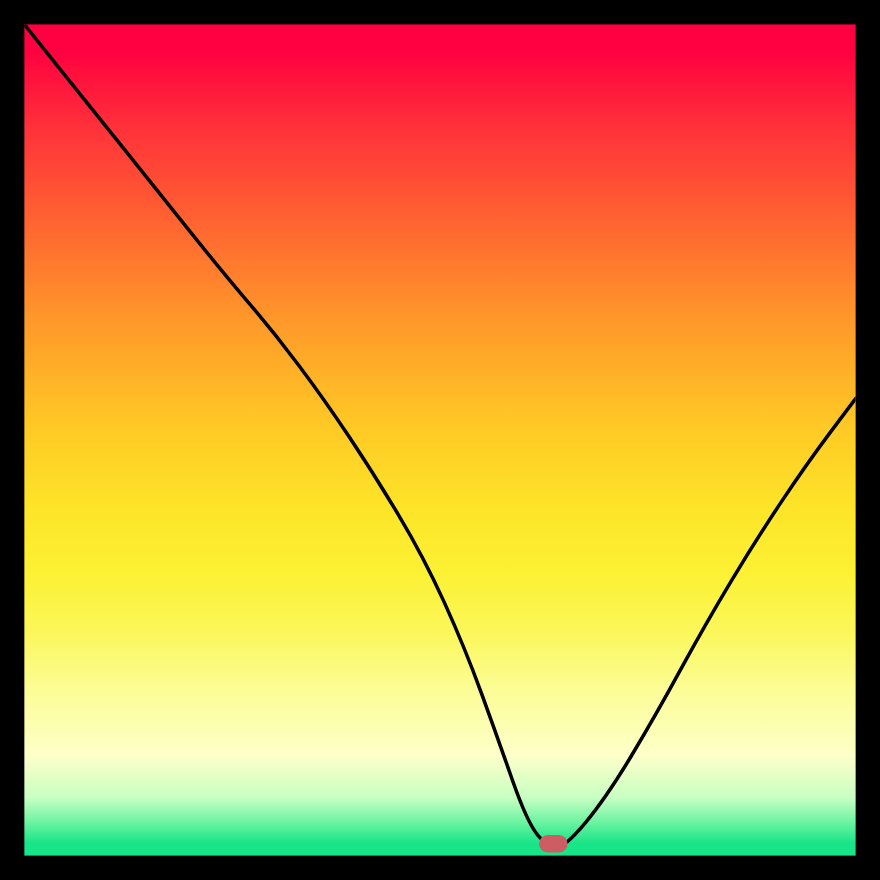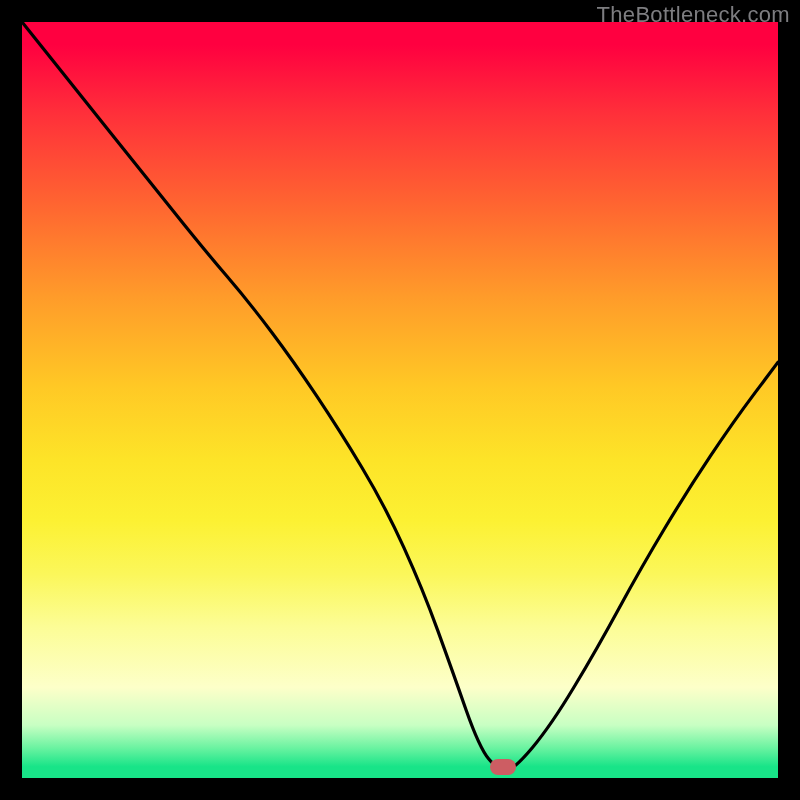--- a/index.html
+++ b/index.html
@@ -81,15 +81,14 @@
     <div class="gradient-bg"></div>
 
     <svg class="curve" viewBox="0 0 756 756" preserveAspectRatio="none">
 
       <path id="curve-path" fill="none" stroke="#000" stroke-width="3.2" stroke-linecap="round" stroke-linejoin="round" d="M 0.0 0.0 Q 0.0 0.0 30.2 37.8 Q 60.5 75.6 90.7 113.4 Q 121.0 151.2 151.2 189.0 Q 181.4 226.8 204.1 253.3 Q 226.8 279.7 249.5 310.0 Q 272.2 340.2 294.8 374.2 Q 317.5 408.2 340.2 446.0 Q 362.9 483.8 381.8 525.4 Q 400.7 567.0 415.8 608.6 Q 430.9 650.2 444.1 688.0 Q 457.4 725.8 466.8 737.1 Q 476.3 748.4 483.8 748.4 Q 491.4 748.4 510.3 725.8 Q 529.2 703.1 551.9 665.3 Q 574.6 627.5 597.2 585.9 Q 619.9 544.3 642.6 506.5 Q 665.3 468.7 688.0 434.7 Q 710.6 400.7 733.3 370.4 T 756.0 340.2"></path>
     </svg>
 
     <div id="marker" class="marker" style="left: 480.816px; top: 744.66px;"></div>
   </div>
 
-  <div class="watermark">TheBottleneck.com</div>
 
 </div>
 
 </body></html>

